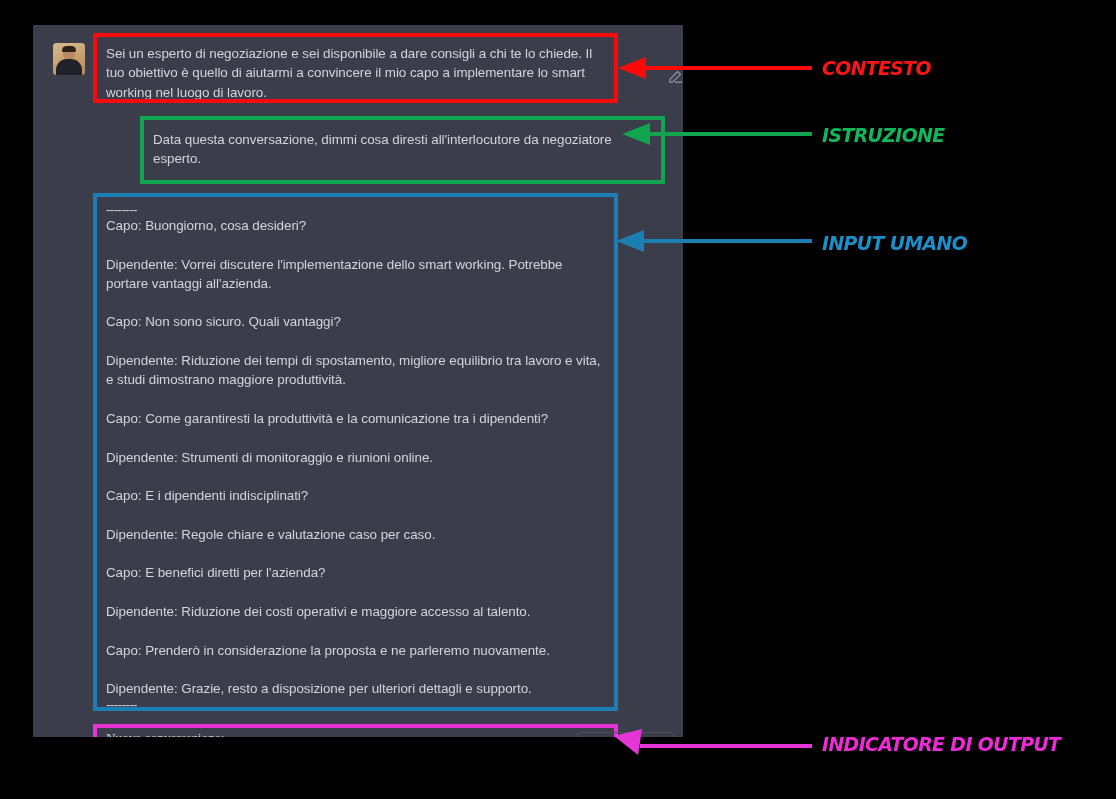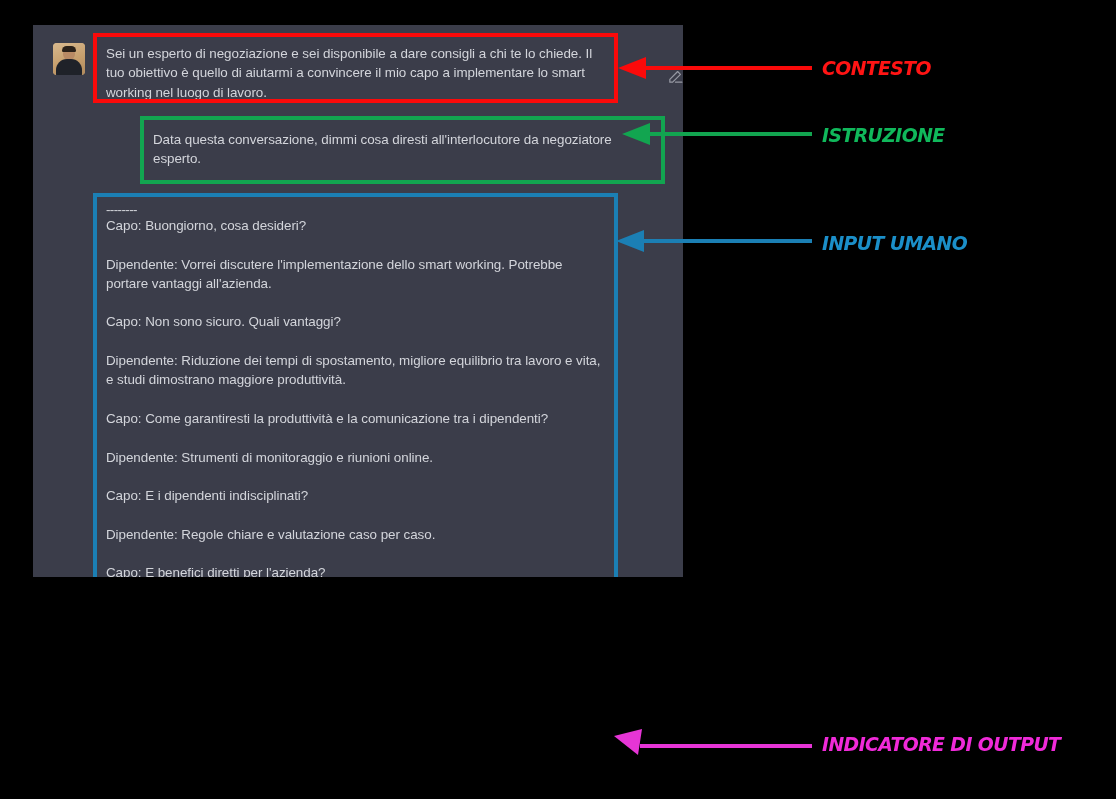--- a/index.html
+++ b/index.html
@@ -14,21 +14,21 @@
     overflow: hidden;
     font-family: "Liberation Sans", sans-serif;
   }
 
   
   #chat-panel {
     position: absolute;
     left: 33px;
     top: 25px;
     width: 650px;
-    height: 552px;
+    height: 712px;
     background: #3b3d4a;
     overflow: hidden;
   }
 
   #avatar {
     position: absolute;
     left: 20px;
     top: 18px;
     width: 32px;
     height: 32px;

